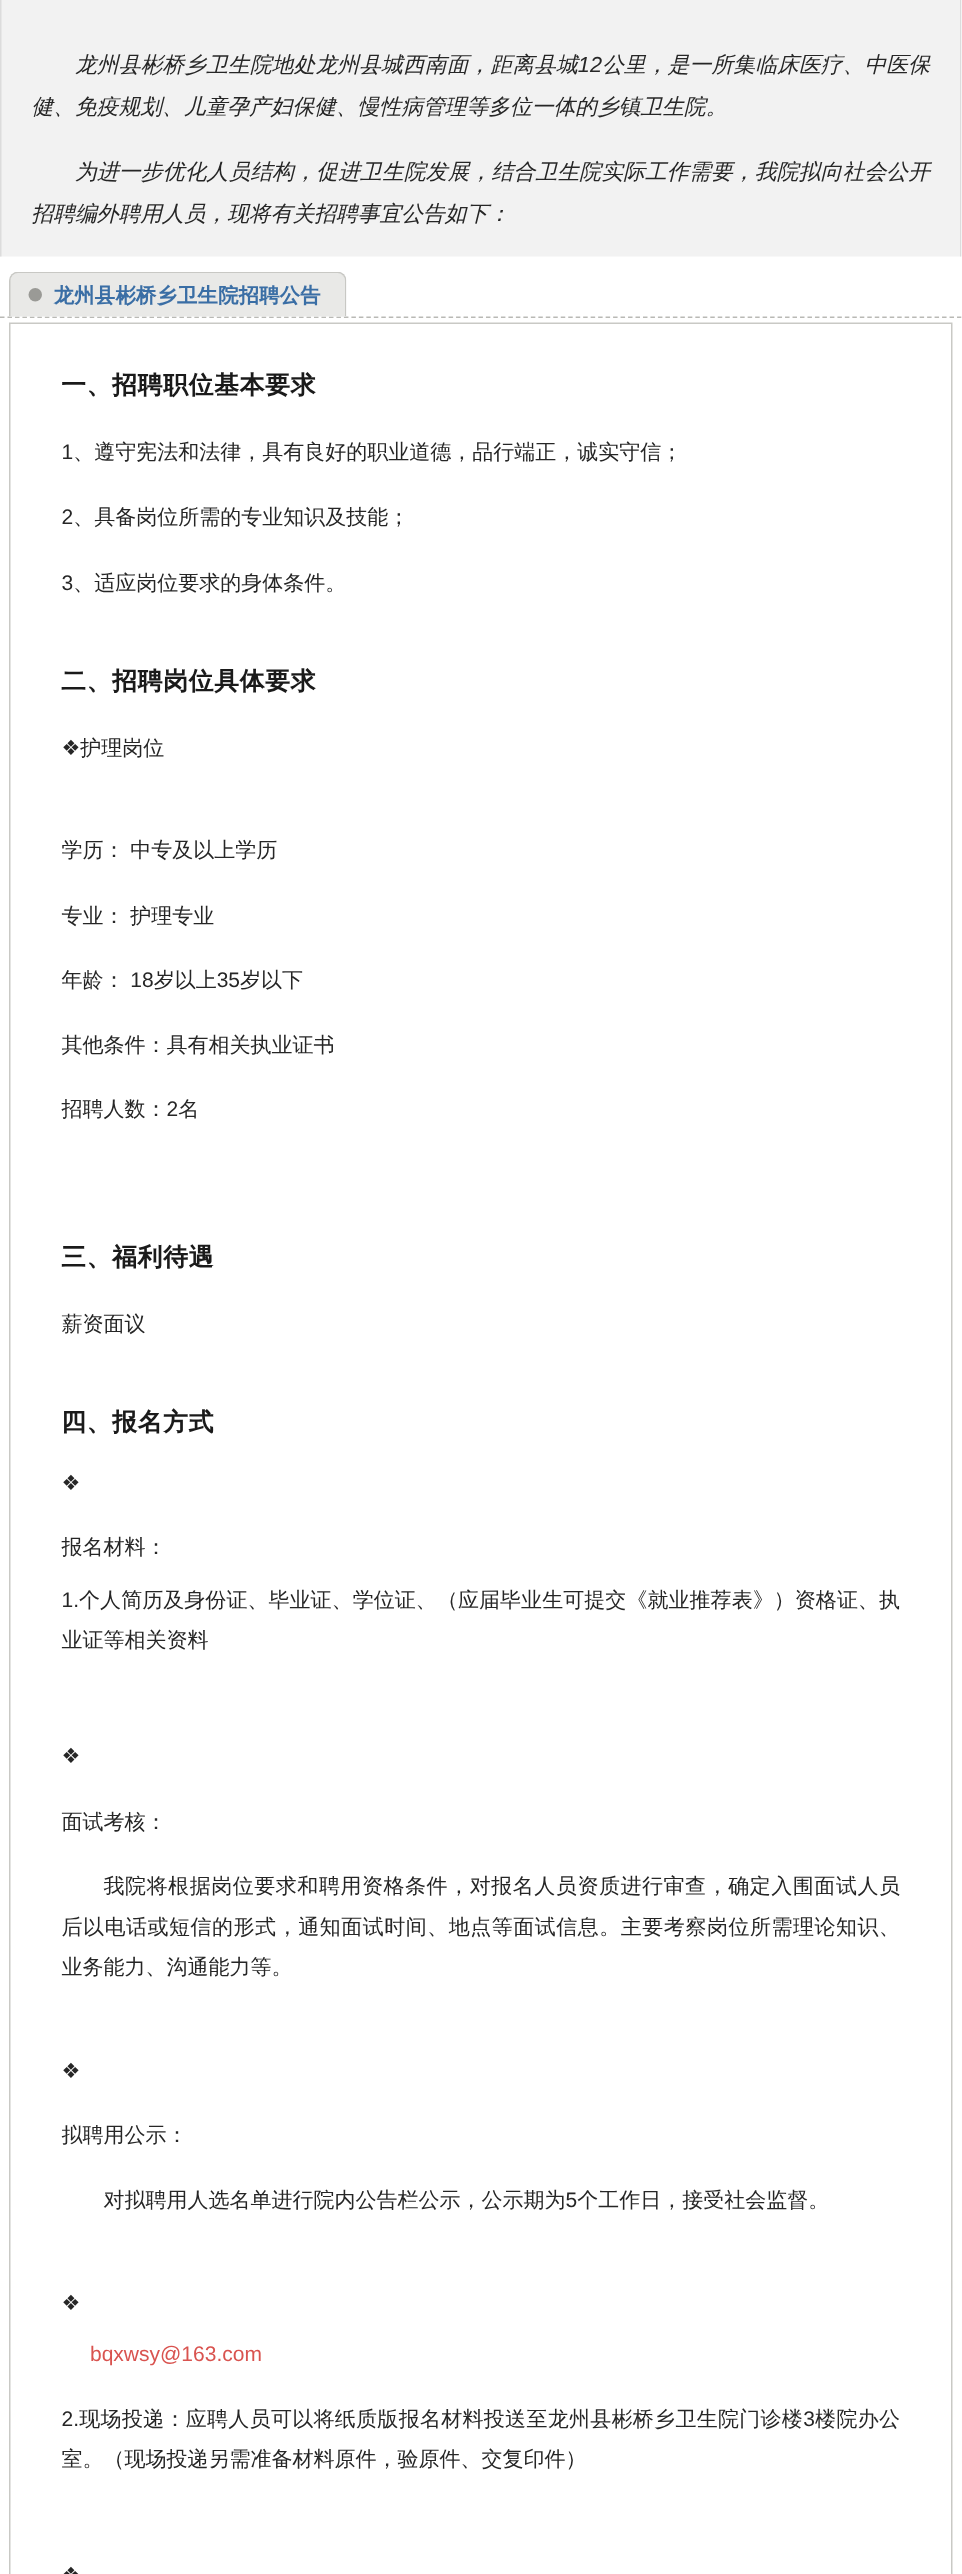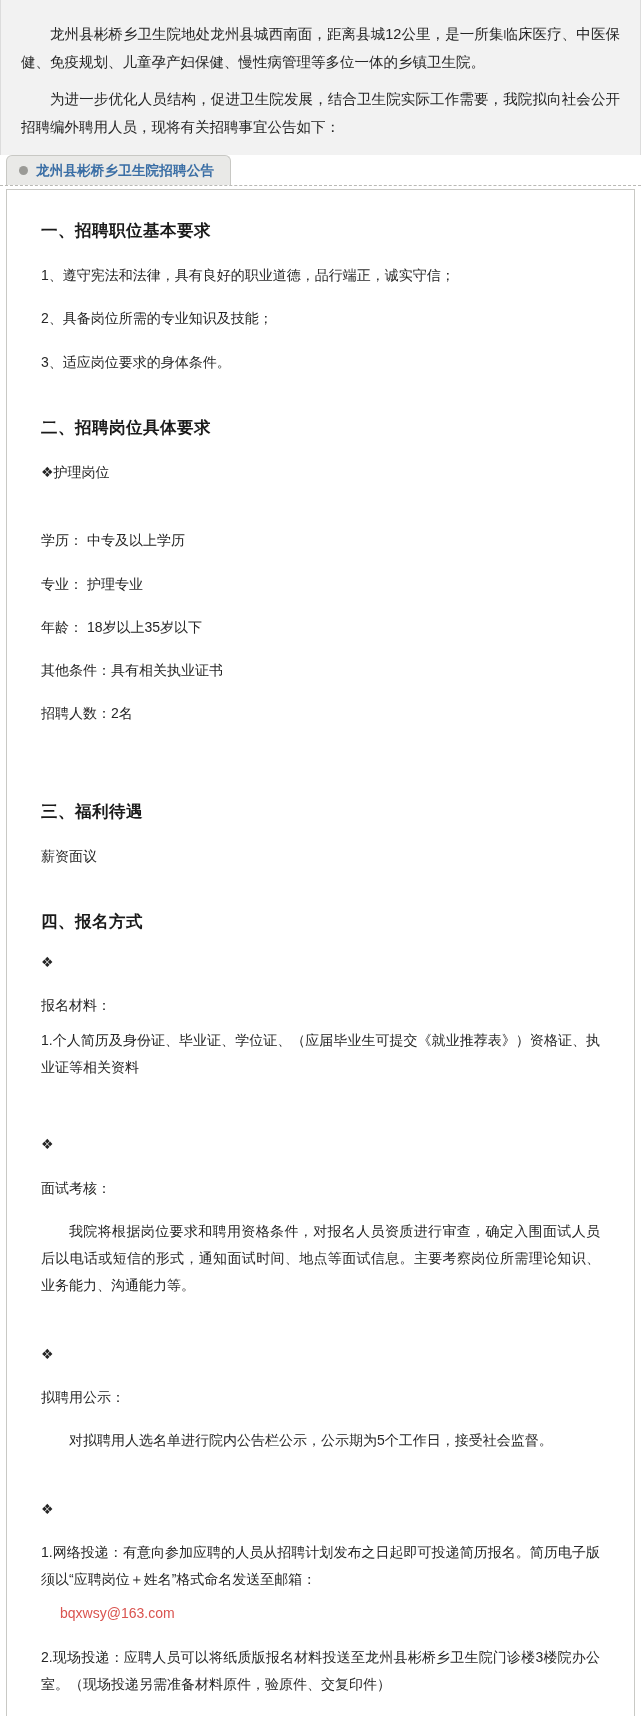--- a/index.html
+++ b/index.html
@@ -22,33 +22,35 @@
     padding: 0;
   }
   
   .intro {
     background: #f2f2f2;
     border-left: 1px solid #dcdcdc;
     border-right: 1px solid #dcdcdc;
     padding: 16px 20px 14px 20px;
   }
   .intro p {
-    margin: 4px 0 8px 0;
+    margin: 14px 0 8px 0;
     font-size: 14.5px;
     line-height: 1.95;
     color: #262626;
     text-indent: 2em;
     text-align: justify;
+    font-style: italic;
   }
   .intro p:last-child { margin-bottom: 0; }
 
   
   .tabwrap {
     position: relative;
     height: 34px;
+    margin-top: 10px;
   }
   .tab {
     position: absolute;
     left: 6px;
     top: 0;
     height: 30px;
     display: flex;
     align-items: center;
     gap: 8px;
     padding: 0 16px 0 12px;
@@ -179,21 +181,20 @@
 
     <div class="spacer-18"></div>
 
     <p class="t">❖</p>
     <p class="t">拟聘用公示：</p>
     <p class="t indent">对拟聘用人选名单进行院内公告栏公示，公示期为5个工作日，接受社会监督。</p>
 
     <div class="spacer-18"></div>
 
     <p class="t">❖</p>
-    <p class="t">1.网络投递：有意向参加应聘的人员从招聘计划发布之日起即可投递简历报名。简历电子版须以“应聘岗位＋姓名”格式命名发送至邮箱：</p>
     <p class="t block"><a class="mail" href="#">bqxwsy@163.com</a></p>
     <p class="t">2.现场投递：应聘人员可以将纸质版报名材料投送至龙州县彬桥乡卫生院门诊楼3楼院办公室。（现场投递另需准备材料原件，验原件、交复印件）</p>
 
     <div class="spacer-26"></div>
 
     <p class="t">❖</p>
     <p class="t">报名时间：</p>
     <p class="t">符合条件者自发布之日起即可报。报名截止时间至2025年6月30日下午17:30（北京时间），现场报名为工作日上午8:00-12:00，下午14:30-17:30；电子邮箱在报名时间内全天候接收报名。</p>
 
   </div>

